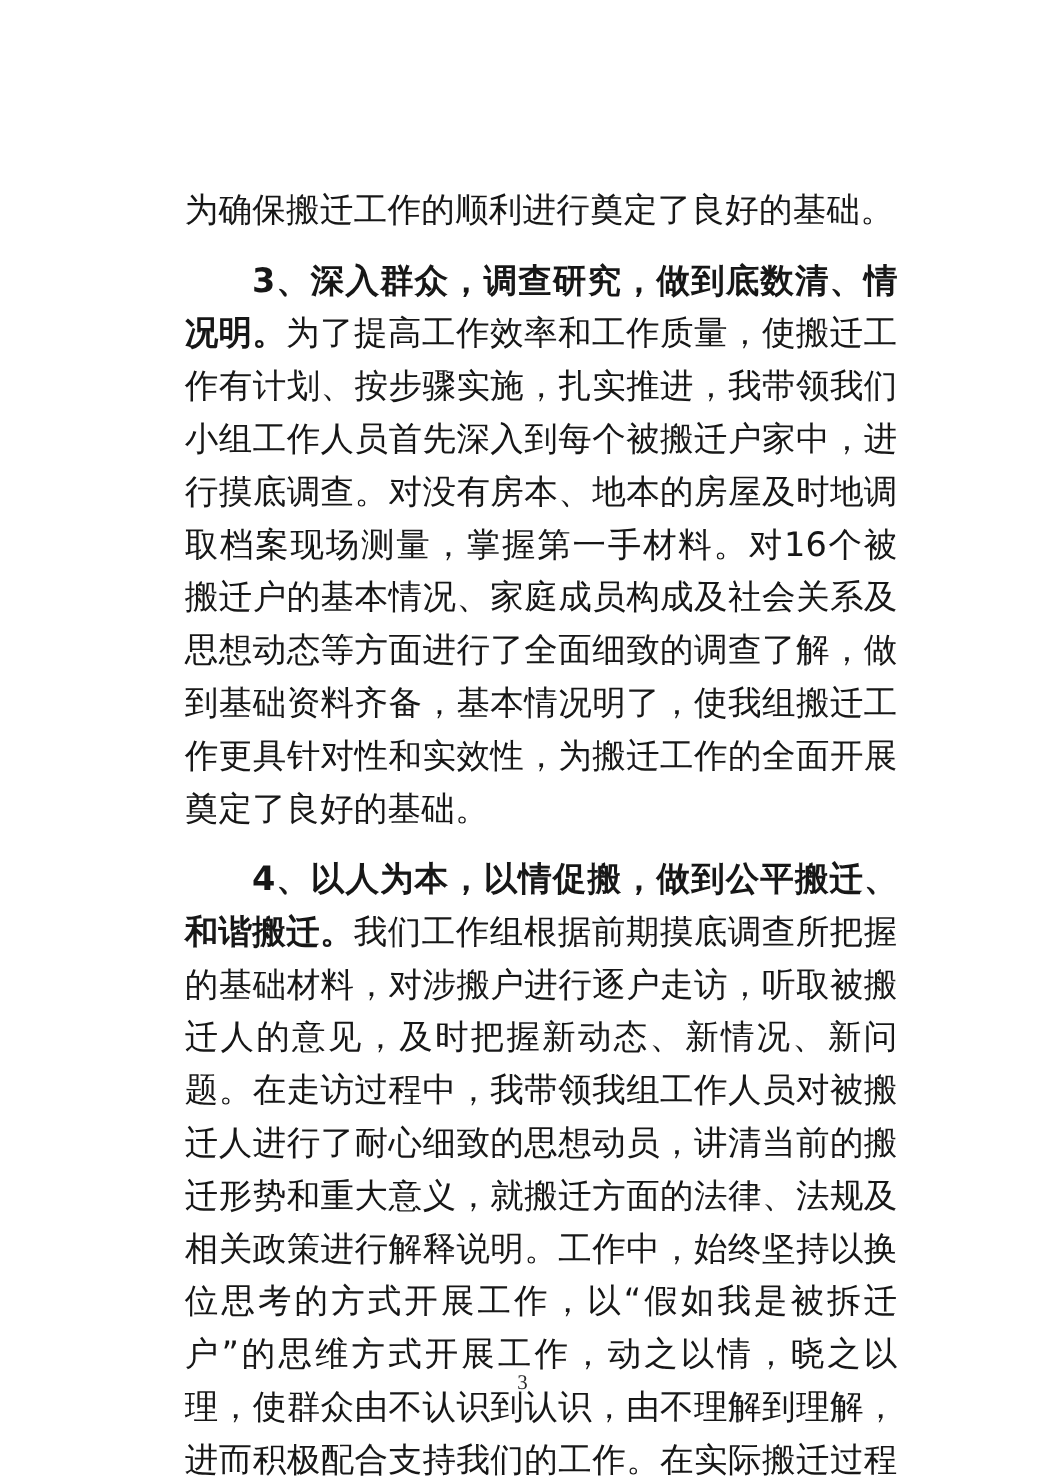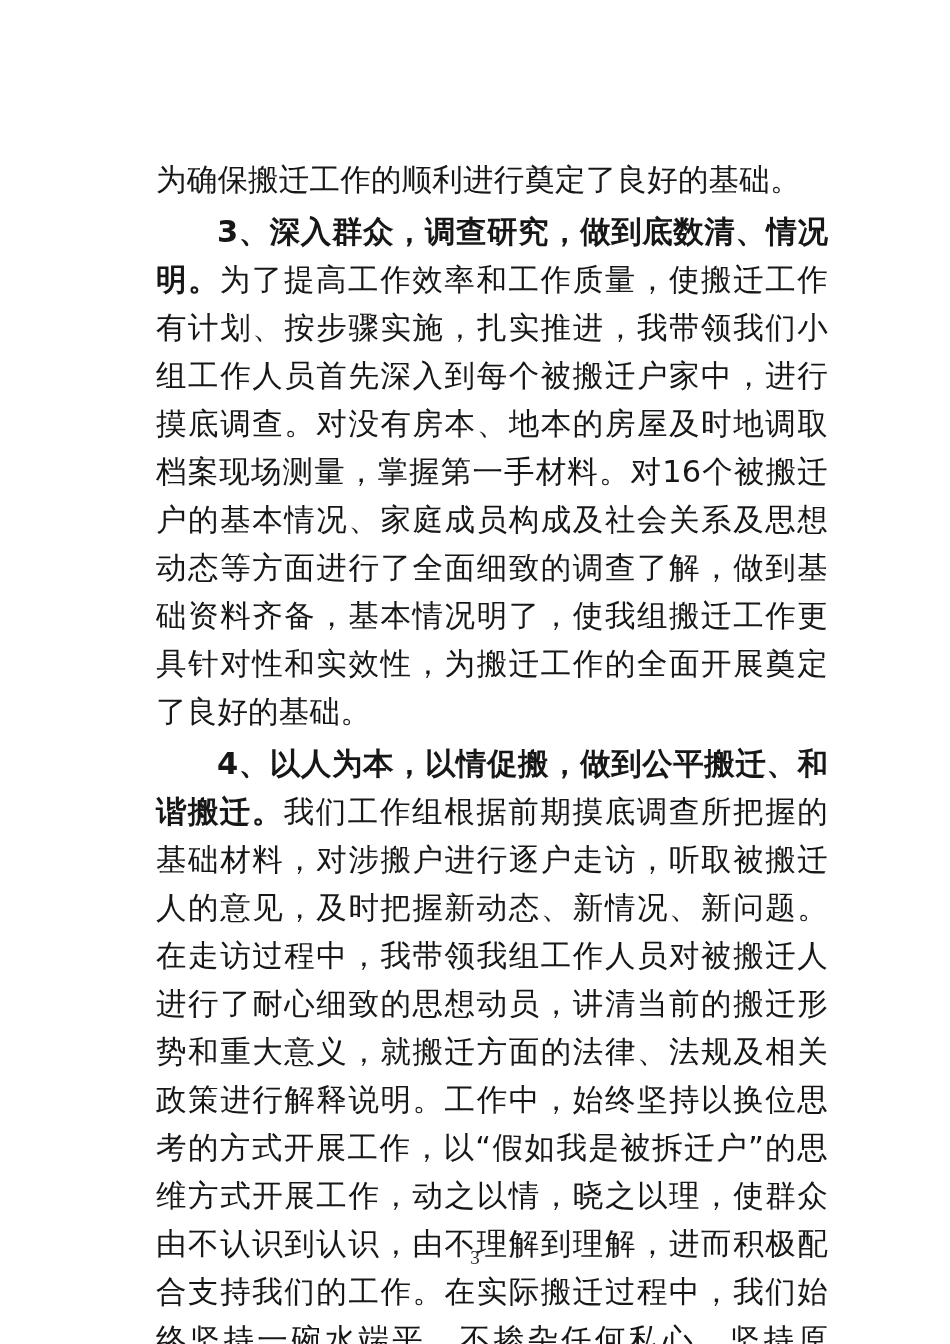--- a/index.html
+++ b/index.html
@@ -26,21 +26,21 @@
 
   
   #text-block {
     position: absolute;
     left: 152px;
     top: 152px;
     width: 680px;
   }
 
   .para {
-    margin: 4px;
+    margin: 16px;
     padding: 0;
     font-size: 30.5px;
     line-height: 48px;
     color: #1b1b1b;
     text-align: justify;
     text-justify: inter-character;
     letter-spacing: 0.2px;
     font-family: "DejaVu Sans", "Liberation Sans", sans-serif;
     font-weight: 400;
     

